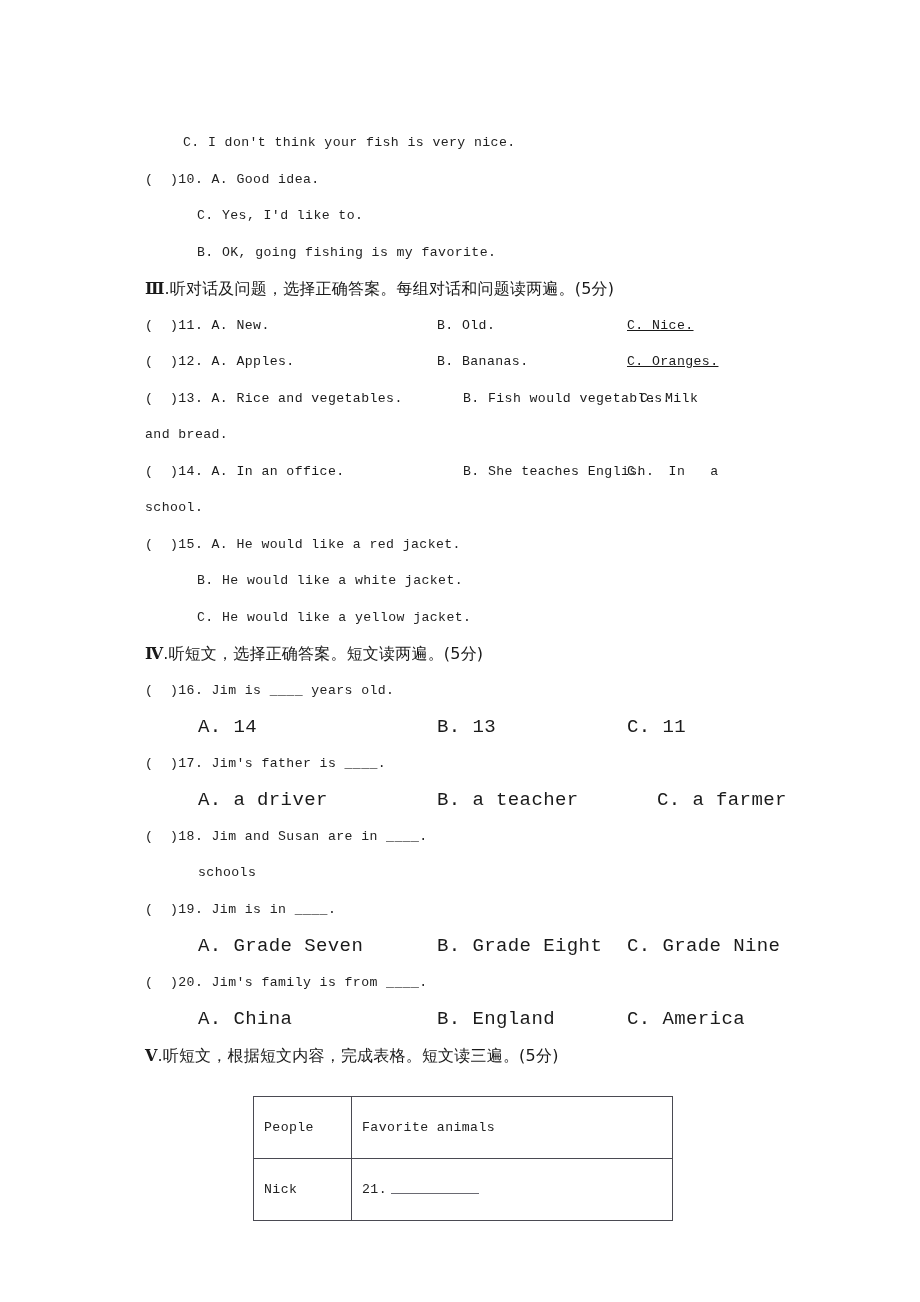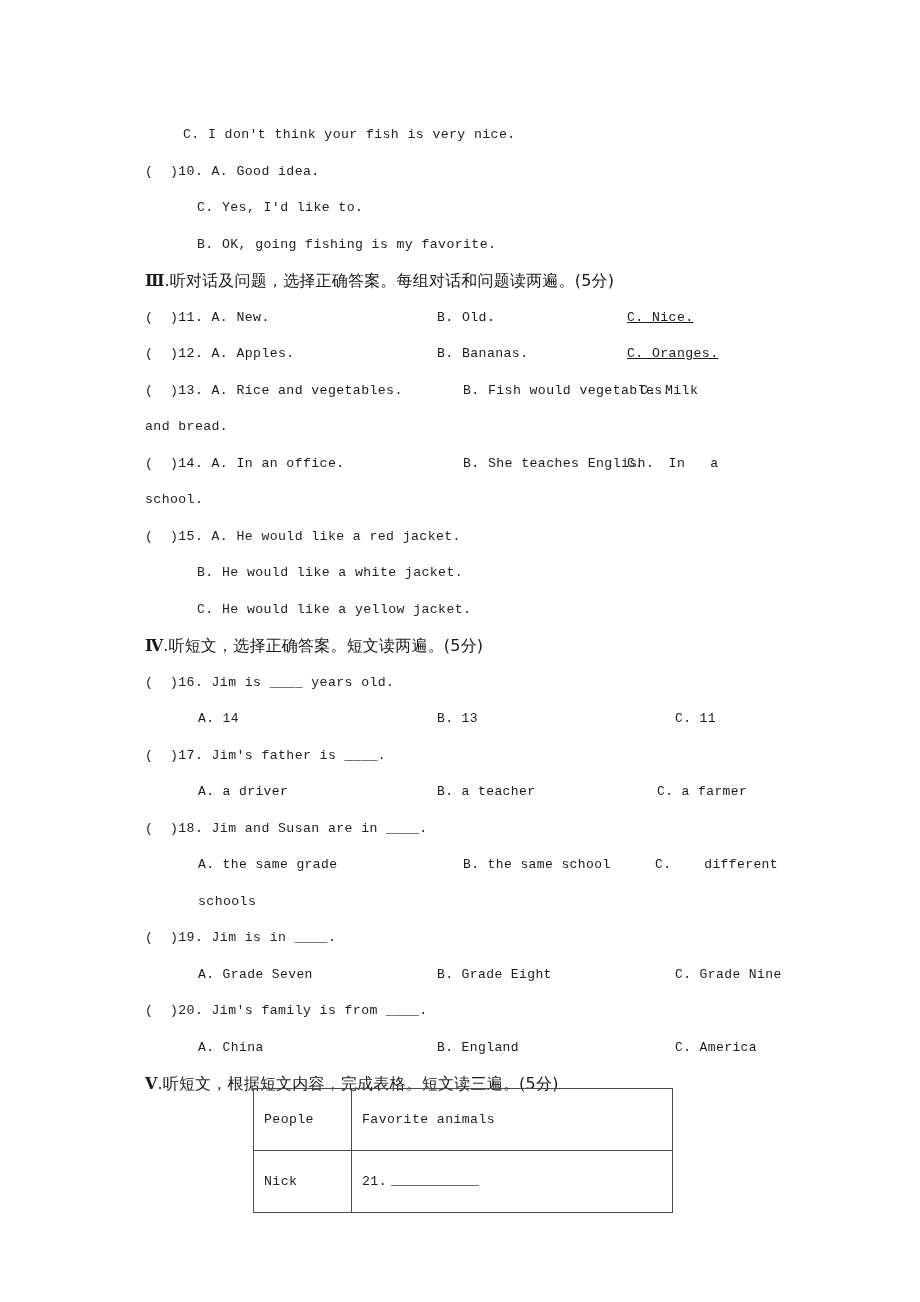--- a/index.html
+++ b/index.html
@@ -10,21 +10,21 @@
   body {
     width: 920px;
     height: 1302px;
     position: relative;
     font-family: "Liberation Serif", "DejaVu Serif", serif;
     color: #1a1a1a;
     overflow: hidden;
   }
   .page {
     position: absolute;
-    left: 0; top: 0;
+    left: 0; top: 8px;
     width: 920px;
     height: 976px;
   }
   .content {
     position: absolute;
     left: 145px;
     top: 117px;
     width: 525px;
   }
 
@@ -54,33 +54,33 @@
   
   .ind-sub   { padding-left: 52px; }   
   .ind-opt   { padding-left: 53px; }   
   .ind-c     { padding-left: 38px; }   
 
   
   .optrow {
     position: relative;
     height: 36.5px;
     font-family: "Liberation Mono", "DejaVu Sans Mono", monospace;
-    font-size: 13px;
+    font-size: 19px;
     line-height: 36.5px;
     letter-spacing: 0.4px;
     white-space: pre;
     text-align: center;
   }
   .optrow .col {
     position: absolute;
     top: 0;
   }
   .c-a { left: 53px; }
   .c-b { left: 292px; }
-  .c-c { left: 482px; margin-left: 48px; }
+  .c-c { left: 482px; }
 
   
   .qrow {
     position: relative;
     height: 36.5px;
     font-family: "Liberation Mono", "DejaVu Sans Mono", monospace;
     font-size: 13.2px;
     line-height: 36.5px;
     letter-spacing: 0.4px;
     white-space: pre;
@@ -181,25 +181,20 @@
     </div>
 
     <div class="line">(  )17. Jim's father is ____.</div>
     <div class="optrow">
       <span class="col c-a">A. a driver</span>
       <span class="col c-b">B. a teacher</span>
       <span class="col" style="left:512px;">C. a farmer</span>
     </div>
 
     <div class="line">(  )18. Jim and Susan are in ____.</div>
-    <div class="optrow">
-      <span class="col c-a">A. the same grade</span>
-      <span class="col" style="left:318px;">B. the same school</span>
-      <span class="col" style="left:510px;">C.    different</span>
-    </div>
     <div class="line ind-opt">schools</div>
 
     <div class="line">(  )19. Jim is in ____.</div>
     <div class="optrow">
       <span class="col c-a">A. Grade Seven</span>
       <span class="col c-b">B. Grade Eight</span>
       <span class="col c-c">C. Grade Nine</span>
     </div>
 
     <div class="line">(  )20. Jim's family is from ____.</div>

